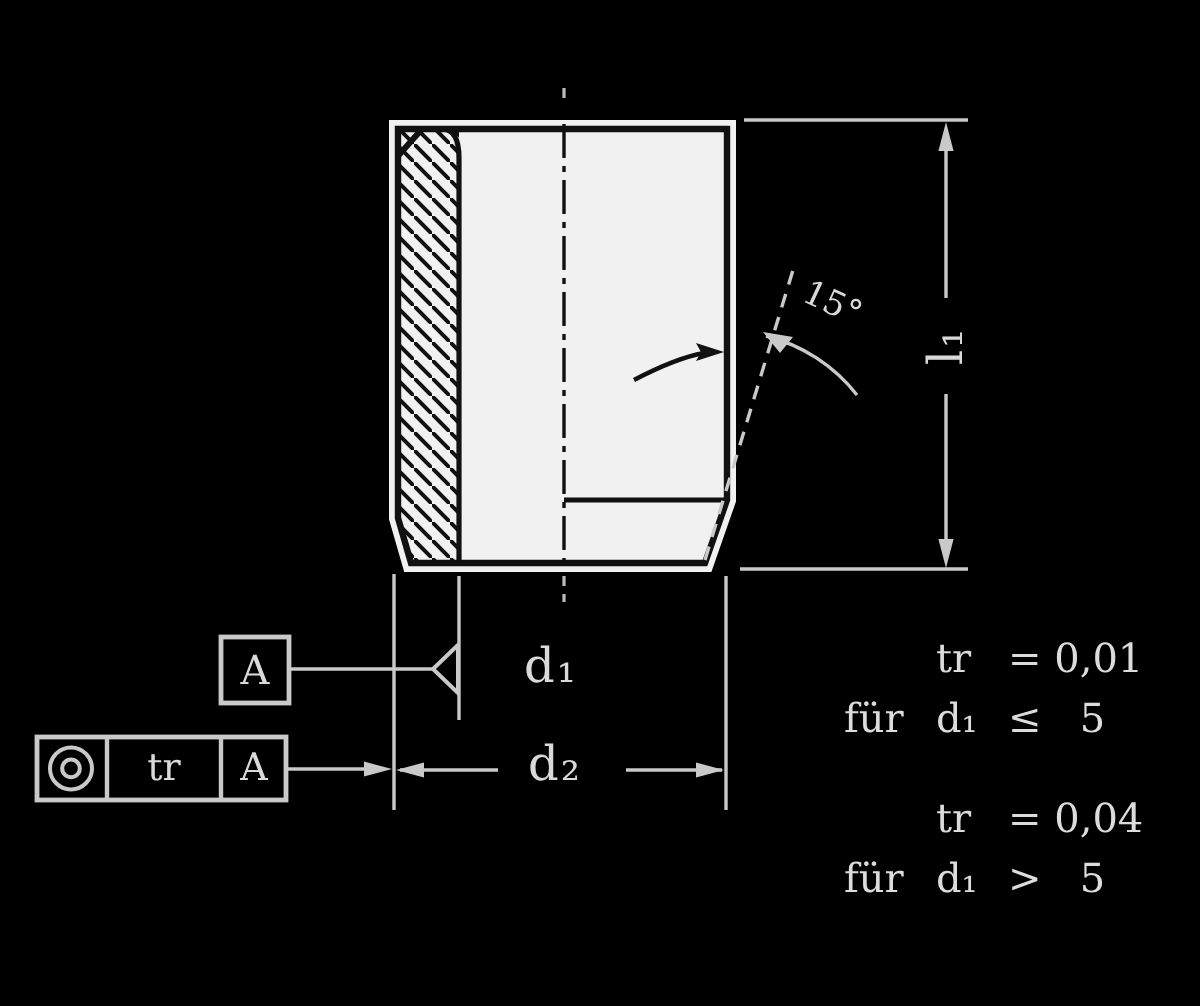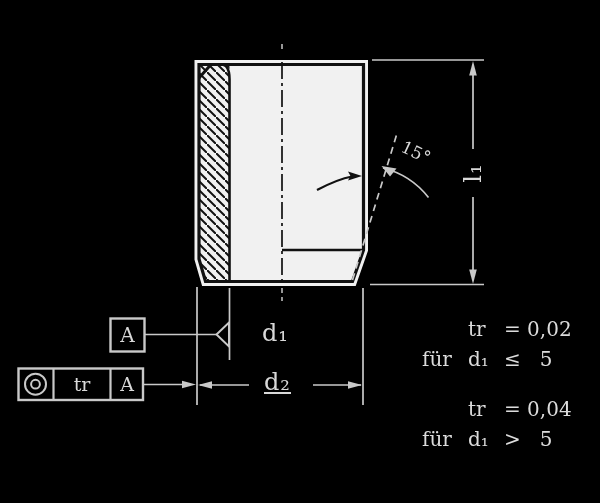--- a/index.html
+++ b/index.html
@@ -62,31 +62,31 @@
       <path d="M143 384.5 H183"></path>
       <polygon points="196,384.5 182,380.8 182,388.2" fill="#c9c9c9" stroke="none"></polygon>
 
       <path d="M352.5 280 L396.5 135" stroke-dasharray="7 5"></path>
       <path d="M383 168 A83.5 83.5 0 0 1 428.5 197.5"></path>
       <polygon points="381.5,166 396.5,168.5 390,176.5" fill="#c9c9c9" stroke="none"></polygon>
     </g>
   </svg>
 
   <div class="lbl dimlbl" style="left:262px;top:321px;">d₁</div>
-  <div class="lbl dimlbl" style="left:264px;top:370px;text-decoration:underline;">d₂</div>
+  <div class="lbl dimlbl" style="left:264px;top:370px;">d₂</div>
   <div class="lbl dimlbl rot-center" style="left:458px;top:158px;width:30px;height:30px;transform:rotate(-90deg);">l₁</div>
   <div class="lbl rot-center" style="left:395px;top:140px;width:42px;height:24px;font-size:17px;transform:rotate(25deg);">15°</div>
   <div class="lbl boxlbl" style="left:110px;top:319px;width:35px;height:32px;font-size:20px;">A</div>
   <div class="lbl boxlbl" style="left:56px;top:369px;width:52px;height:30px;font-size:19px;">tr</div>
   <div class="lbl boxlbl" style="left:111px;top:369px;width:32px;height:30px;font-size:19px;">A</div>
 
   <div>
     <span class="note-cell" style="left:422px;top:317px;"></span>
     <span class="note-cell" style="left:468px;top:317px;">tr</span>
-    <span class="note-cell" style="left:504px;top:317px;">= 0,02</span>
+    <span class="note-cell" style="left:504px;top:317px;">= 0,01</span>
 
     <span class="note-cell" style="left:422px;top:347px;">für</span>
     <span class="note-cell" style="left:468px;top:347px;">d₁</span>
     <span class="note-cell" style="left:504px;top:347px;">≤   5</span>
 
     <span class="note-cell" style="left:422px;top:397px;"></span>
     <span class="note-cell" style="left:468px;top:397px;">tr</span>
     <span class="note-cell" style="left:504px;top:397px;">= 0,04</span>
 
     <span class="note-cell" style="left:422px;top:427px;">für</span>

